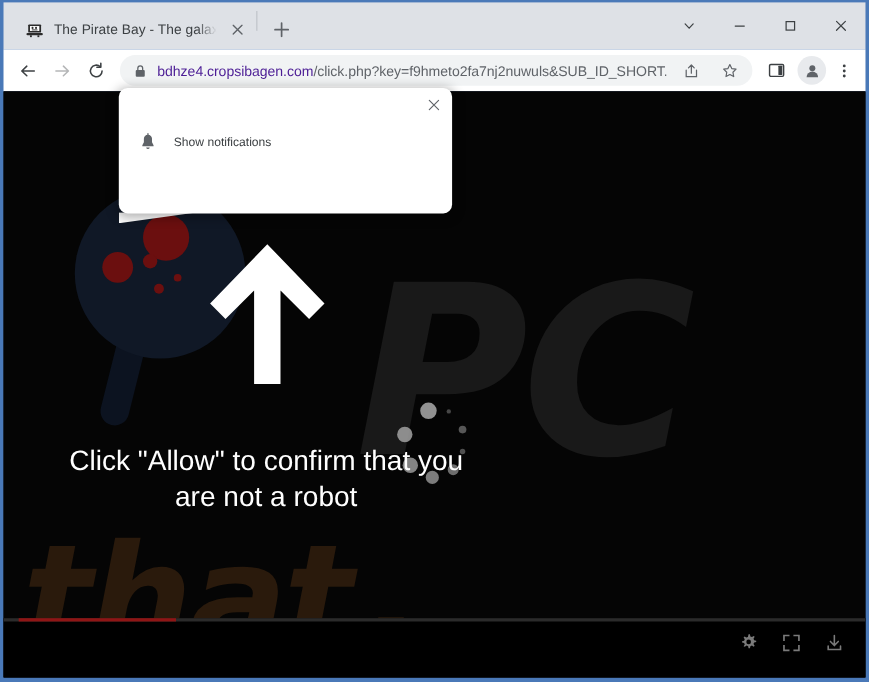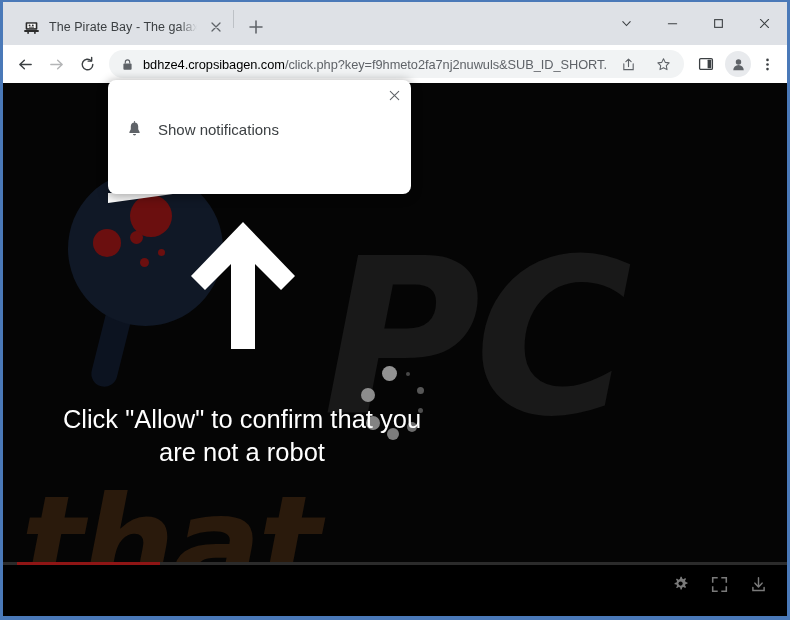--- a/index.html
+++ b/index.html
@@ -117,21 +117,21 @@
   }
   #lock-icon { width: 13px; height: 13px; flex: 0 0 13px; display:flex; align-items:center; }
   #omnibox-url {
     flex: 1 1 auto;
     font-size: 12.8px;
     white-space: nowrap;
     overflow: hidden;
     color: #5f6368;
     letter-spacing: -0.05px;
   }
-  #omnibox-url .host { color: #000000; }
+  #omnibox-url .host { color: #4c1d95; }
   .omni-act {
     width: 26px; height: 26px; flex: 0 0 26px;
     display: flex; align-items: center; justify-content: center;
   }
   .omni-act svg { width: 15px; height: 15px; }
   .tbicon {
     width: 28px; height: 28px; flex: 0 0 28px;
     display: flex; align-items: center; justify-content: center;
     margin-left: 2px;
   }
@@ -287,21 +287,21 @@
     position: absolute; left: 17px; top: 14px;
     font-size: 14.3px;
     color: #202124;
     letter-spacing: -0.1px;
   }
   #perm-row {
     position: absolute; left: 19px; top: 41px;
     display: flex; align-items: center; gap: 16px;
   }
   #bell-icon { width: 15px; height: 17px; display:flex; align-items:center; }
-  #perm-row-label { font-size: 15px; color: #3c4043; }
+  #perm-row-label { font-size: 11px; color: #3c4043; }
   #perm-actions {
     position: absolute; right: 12px; bottom: 11px;
     display: flex; gap: 8px;
   }
   .perm-btn {
     min-width: 57px; height: 29px;
     border: 1px solid #dadce0;
     border-radius: 4px;
     background: #fff;
     color: #1a73e8;

